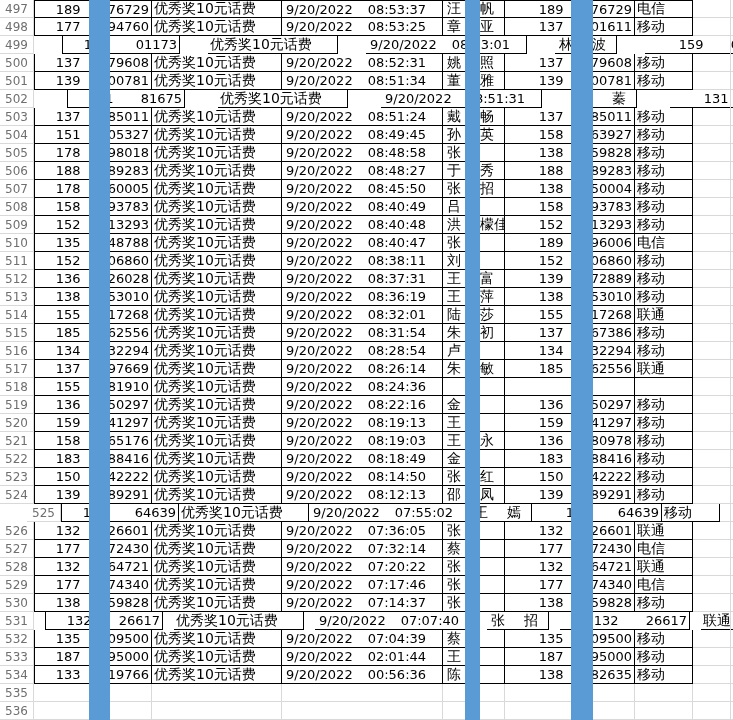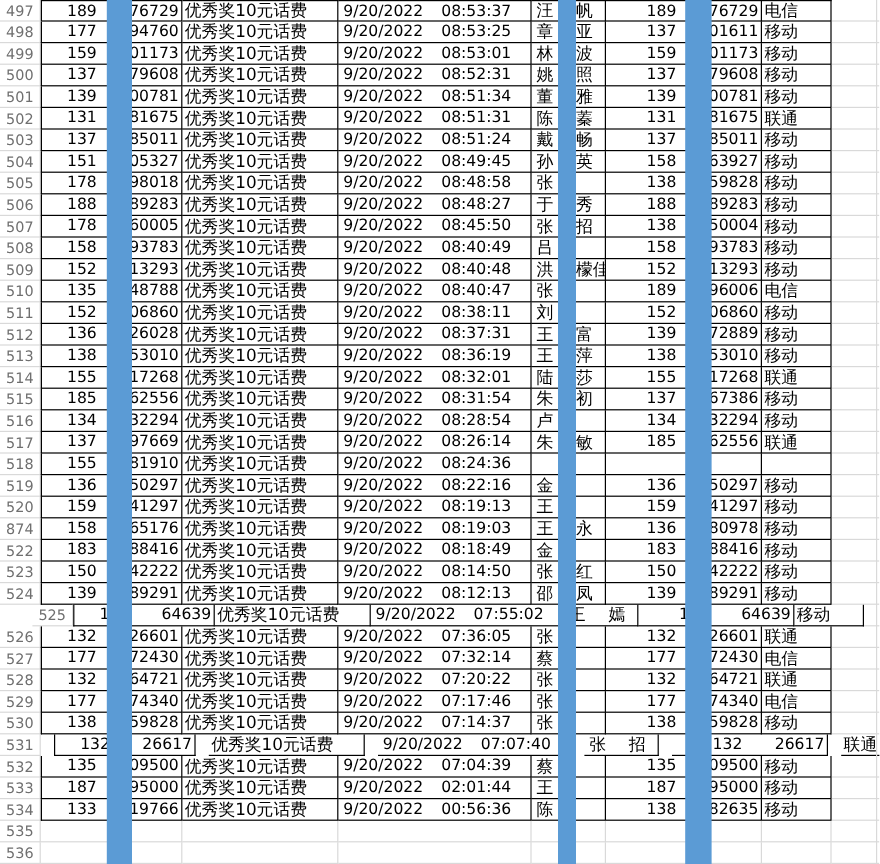--- a/index.html
+++ b/index.html
@@ -99,21 +99,21 @@
         <div class="cell c-ph2 b">
           <span class="num">137</span>
           <span class="gap27"></span>
           <span class="num">01611</span>
         </div>
         <div class="cell c-car b">
           <span class="cjk">移动</span>
         </div>
         <div class="cell c-xtr liteb"></div>
       </div>
-      <div class="row" style="top: 36px;">
+      <div class="row" style="top: 36px; gap: 28px;">
         <div class="cell c-hdr">
           <span class="hdr-txt">499</span>
         </div>
         <div class="cell c-ph1 b bl">
           <span class="num">159</span>
           <span class="gap27"></span>
           <span class="num">01173</span>
         </div>
         <div class="cell c-prz b">
           <span class="cjk">优秀奖10元话费</span>
@@ -195,21 +195,21 @@
         <div class="cell c-ph2 b">
           <span class="num">139</span>
           <span class="gap27"></span>
           <span class="num">00781</span>
         </div>
         <div class="cell c-car b">
           <span class="cjk">移动</span>
         </div>
         <div class="cell c-xtr liteb"></div>
       </div>
-      <div class="row" style="top: 90px;">
+      <div class="row" style="top: 90px; gap: 33px;">
         <div class="cell c-hdr">
           <span class="hdr-txt">502</span>
         </div>
         <div class="cell c-ph1 b bl">
           <span class="num">131</span>
           <span class="gap27"></span>
           <span class="num">81675</span>
         </div>
         <div class="cell c-prz b">
           <span class="cjk">优秀奖10元话费</span>
@@ -795,21 +795,21 @@
           <span class="gap27"></span>
           <span class="num">41297</span>
         </div>
         <div class="cell c-car b">
           <span class="cjk">移动</span>
         </div>
         <div class="cell c-xtr liteb"></div>
       </div>
       <div class="row" style="top: 432px;">
         <div class="cell c-hdr">
-          <span class="hdr-txt">874</span>
+          <span class="hdr-txt">521</span>
         </div>
         <div class="cell c-ph1 b bl">
           <span class="num">158</span>
           <span class="gap27"></span>
           <span class="num">65176</span>
         </div>
         <div class="cell c-prz b">
           <span class="cjk">优秀奖10元话费</span>
         </div>
         <div class="cell c-dt b">

